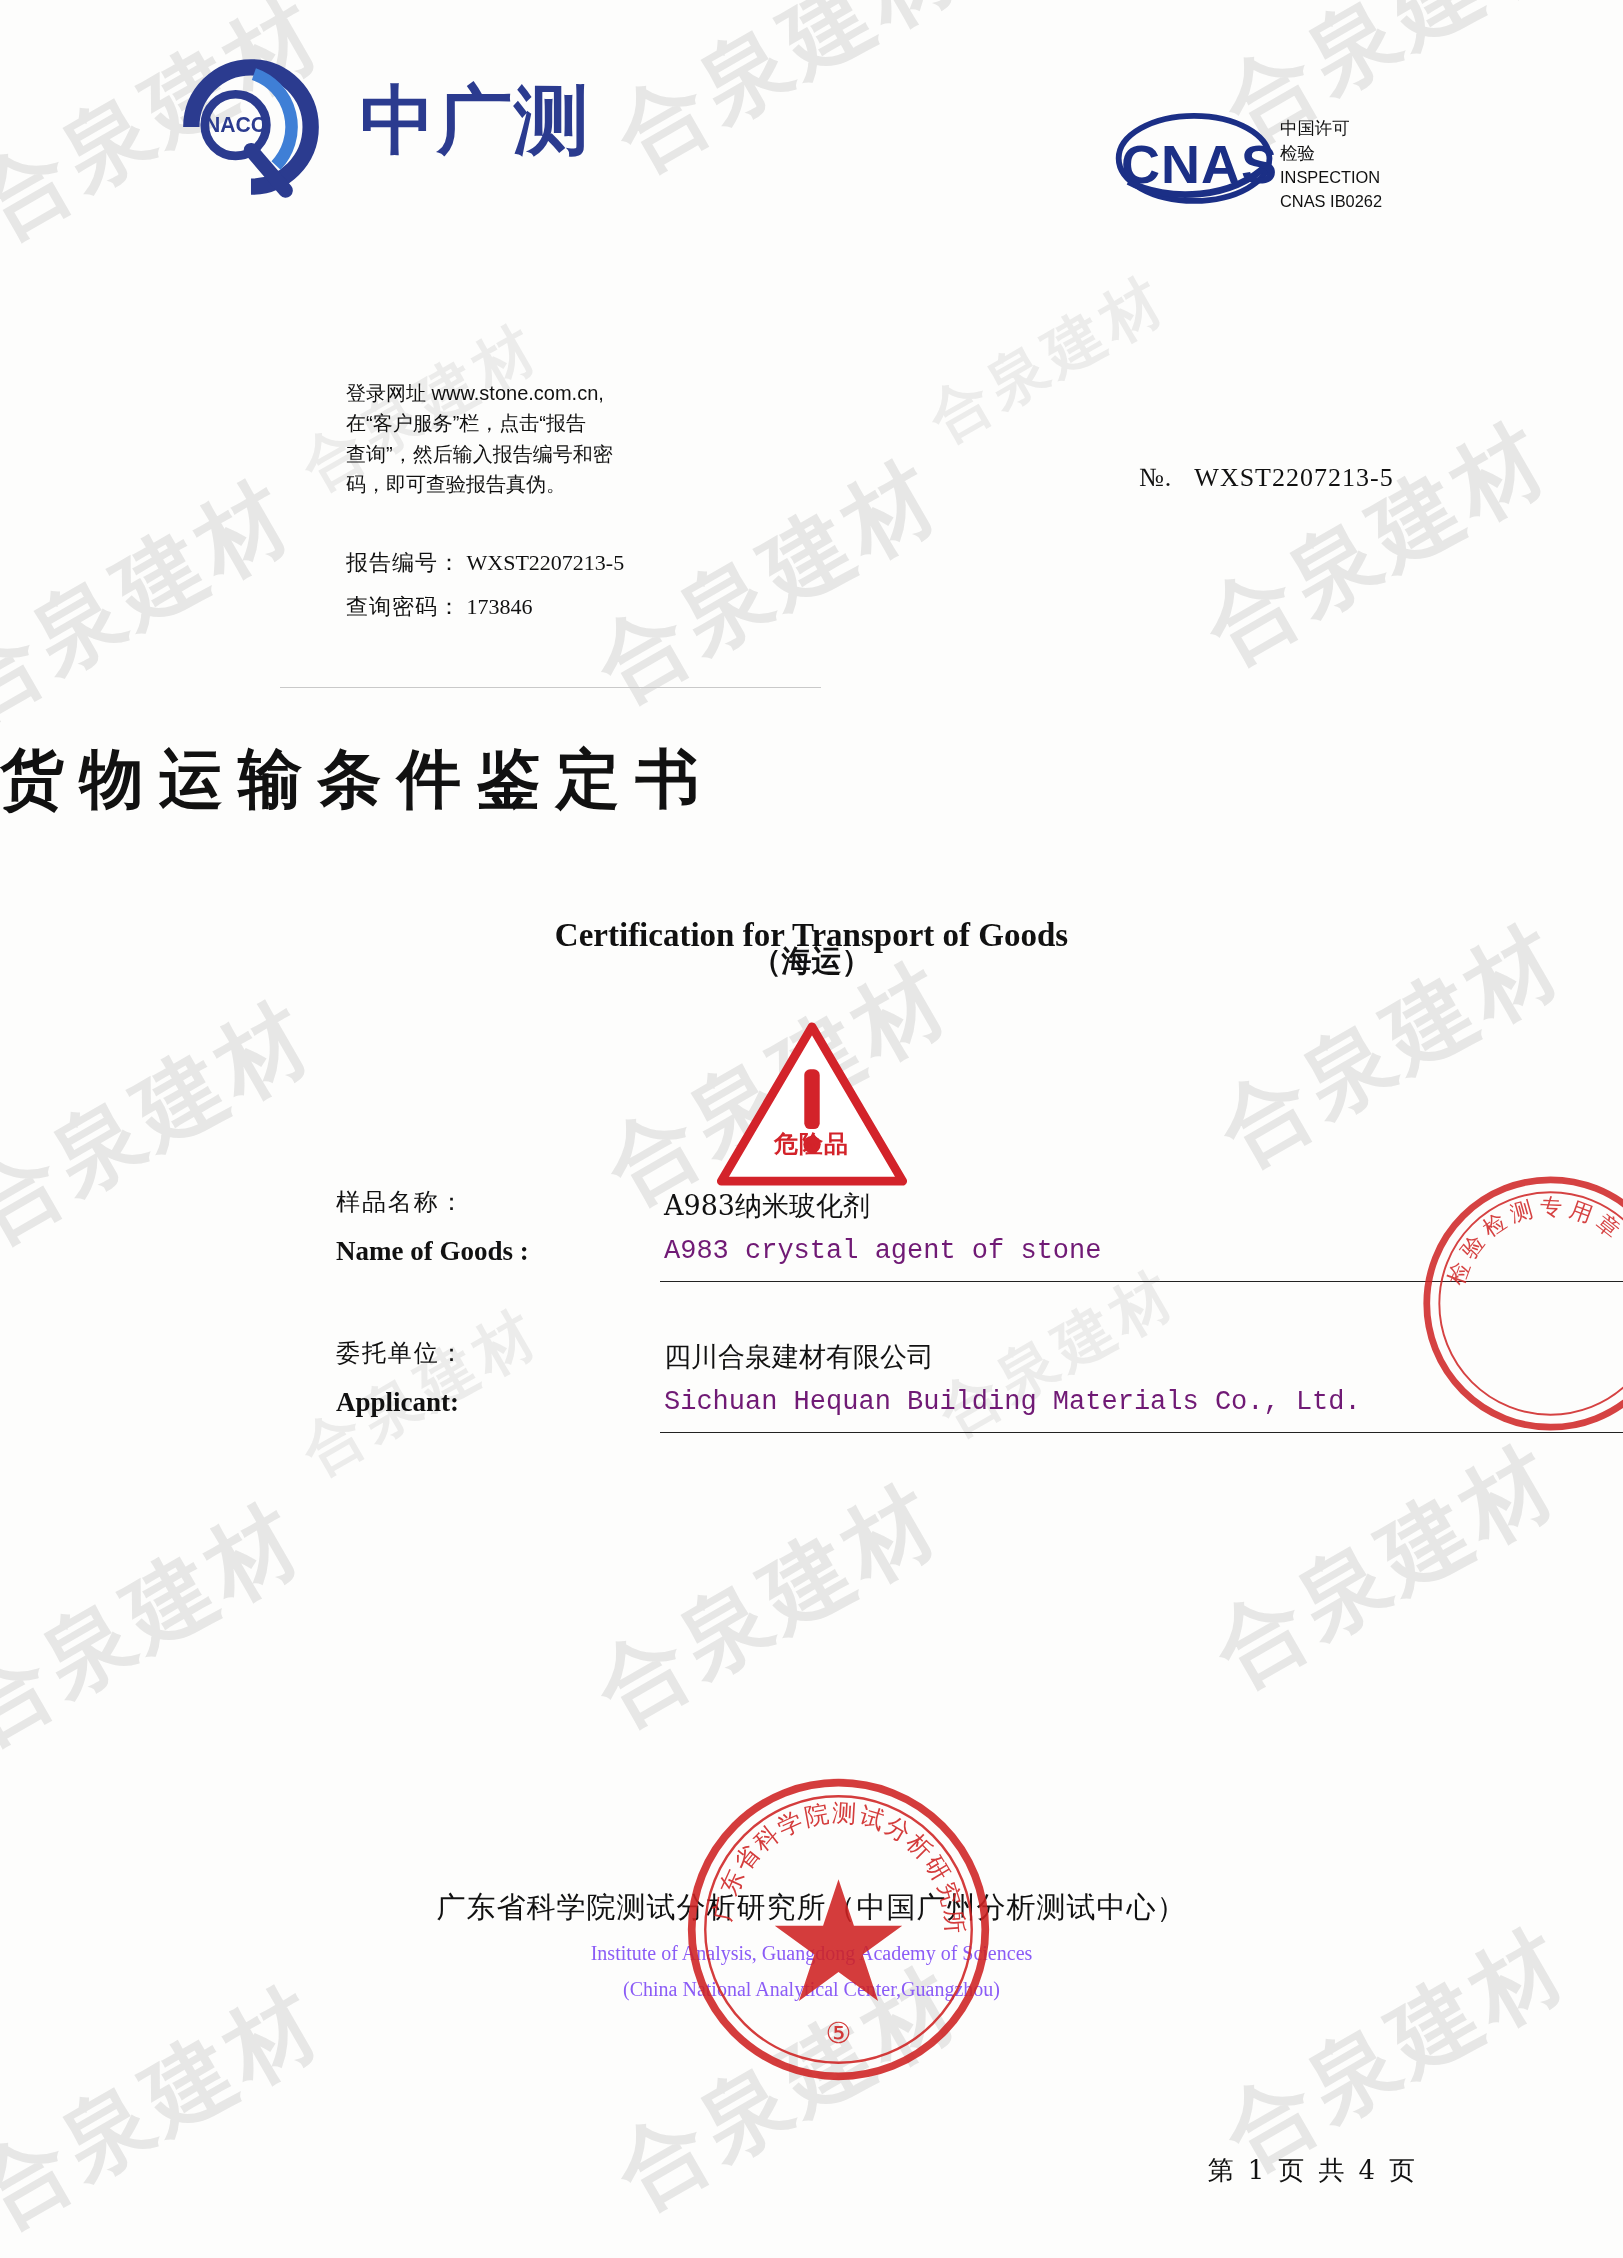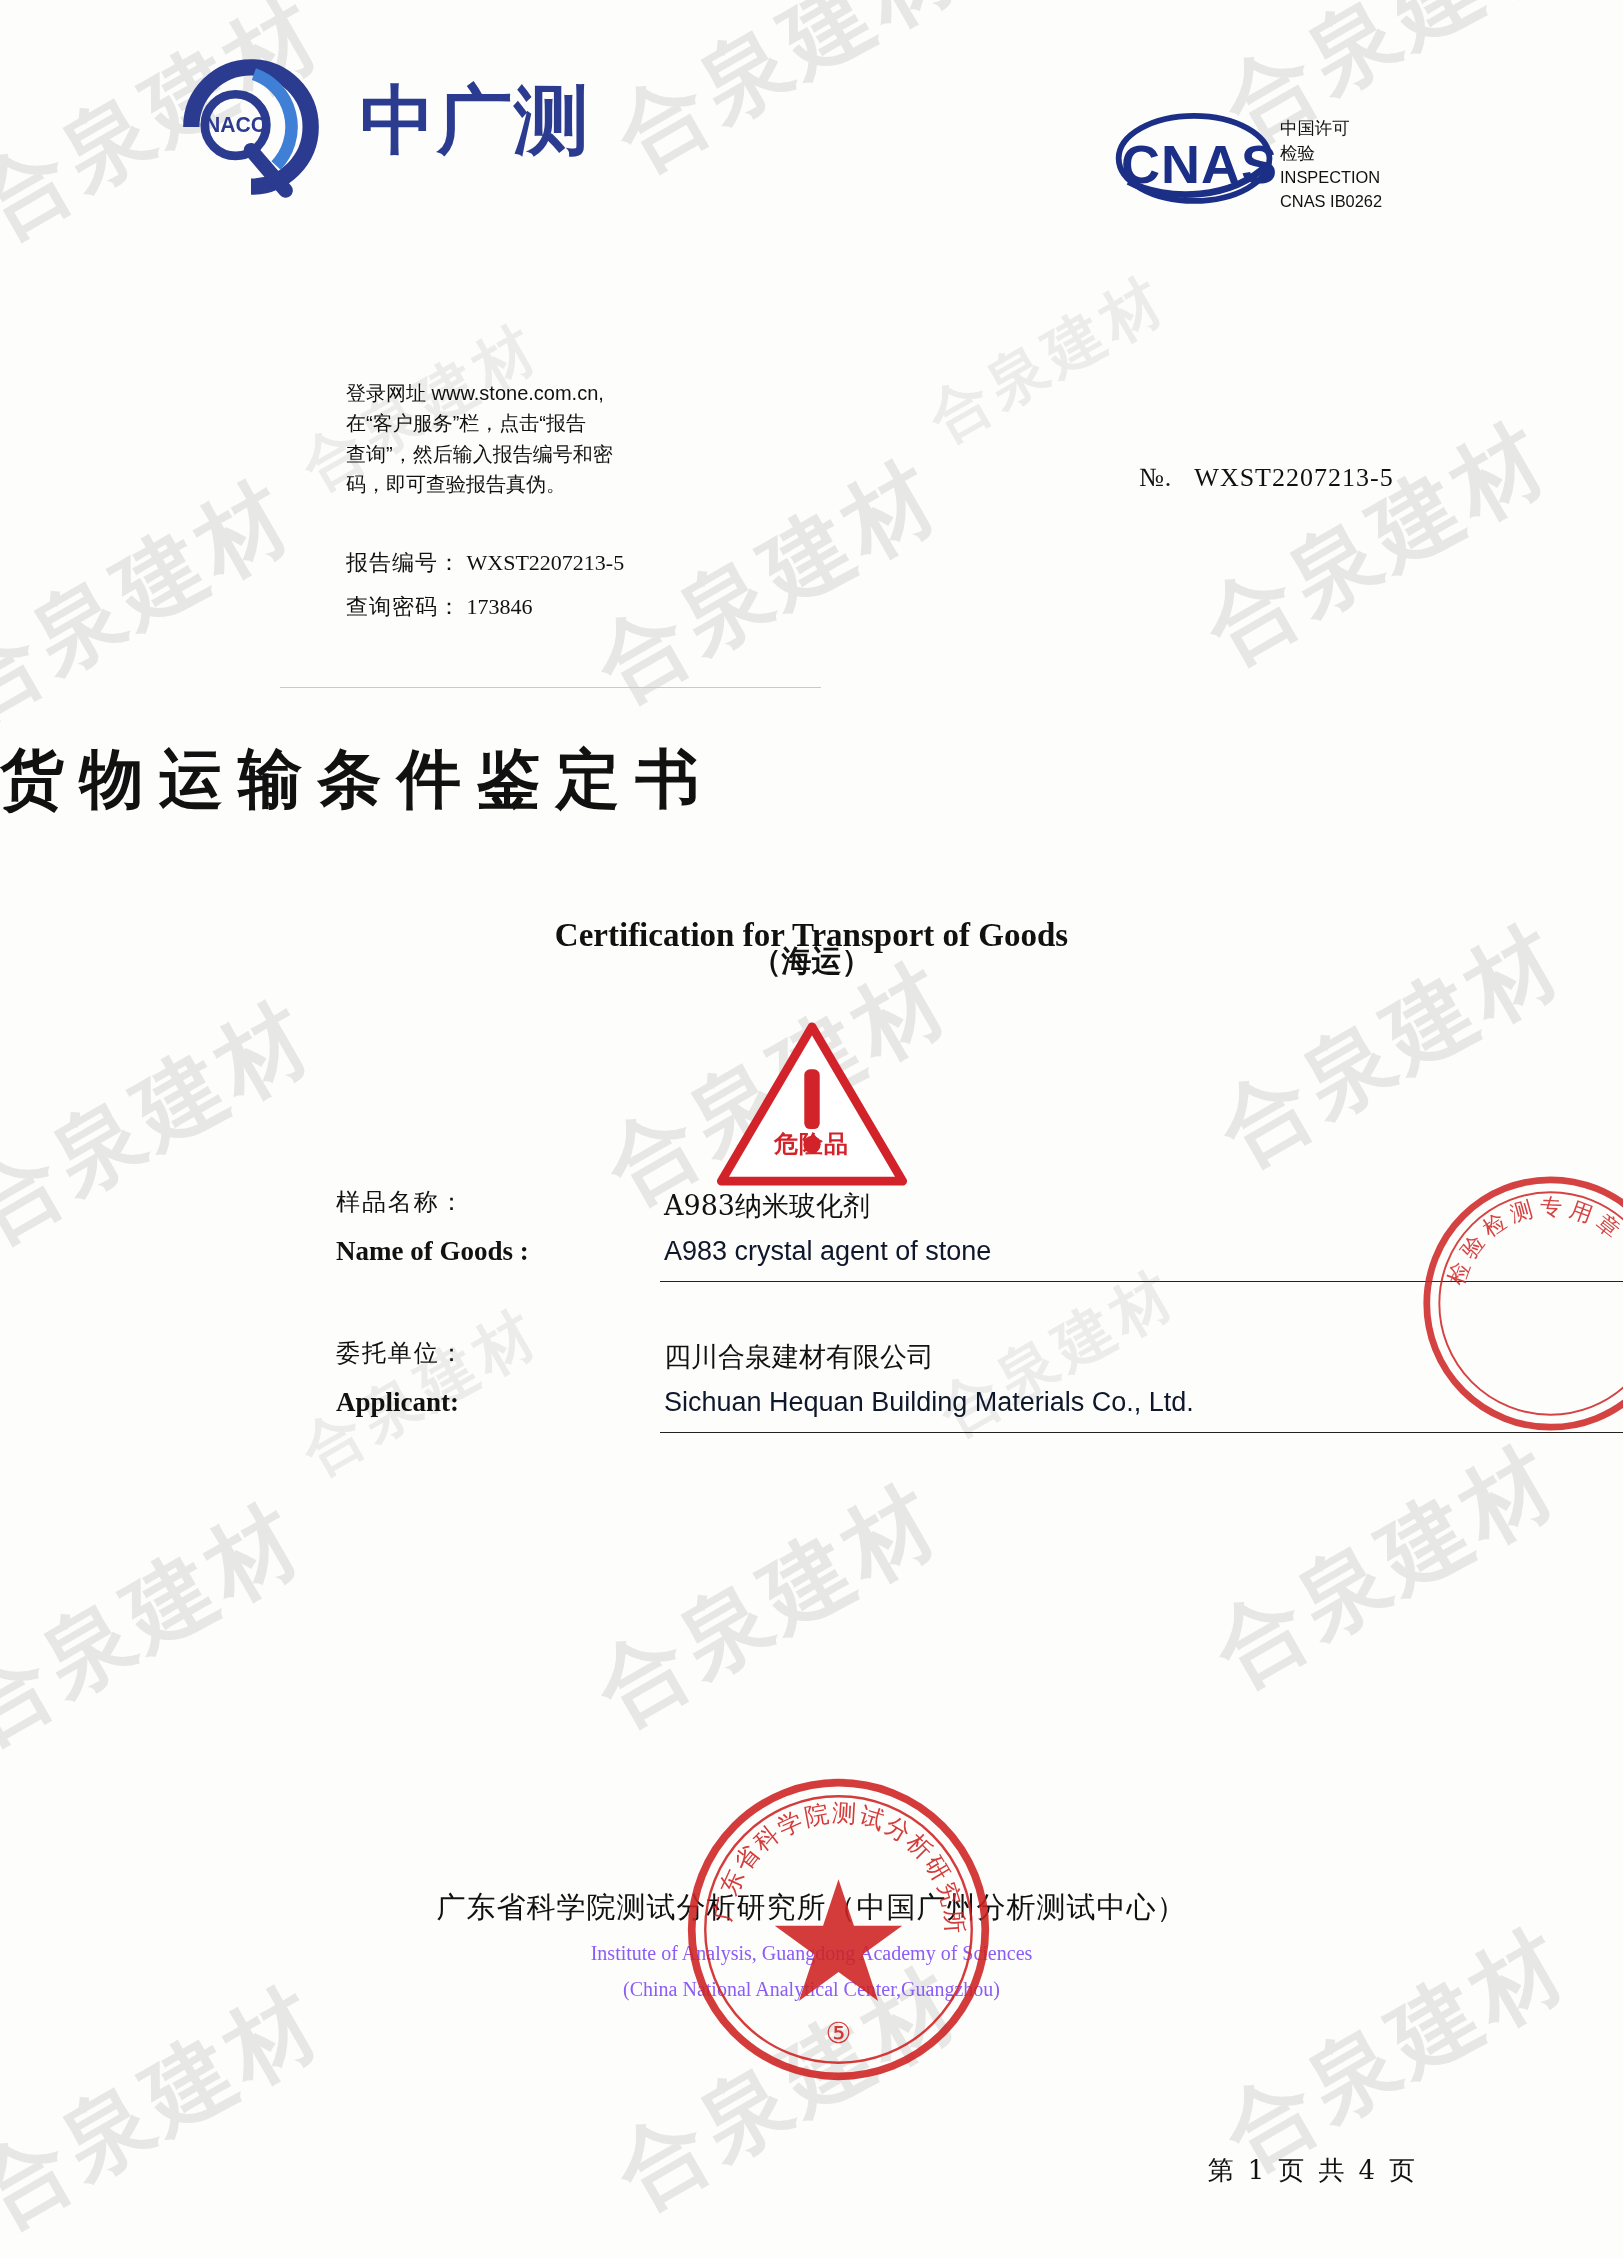--- a/index.html
+++ b/index.html
@@ -227,23 +227,23 @@
     top: 1.9px;
     font-family: "DejaVu Serif", serif;
     font-size: 27px;
     color: #111;
     white-space: nowrap;
   }
   .field .val-en {
     position: absolute;
     left: 328px;
     top: 50px;
-    font-family: Liberation Sans, sans-serif;
+    font-family: Liberation Mono, monospace;
     font-size: 27px;
-    color: #0f172a;
+    color: #701a75;
     white-space: nowrap;
   }
   .field .underline {
     position: absolute;
     left: 324px;
     top: 95px;
     width: 1014px;
     border-top: 1.4px solid #222;
   }
 

